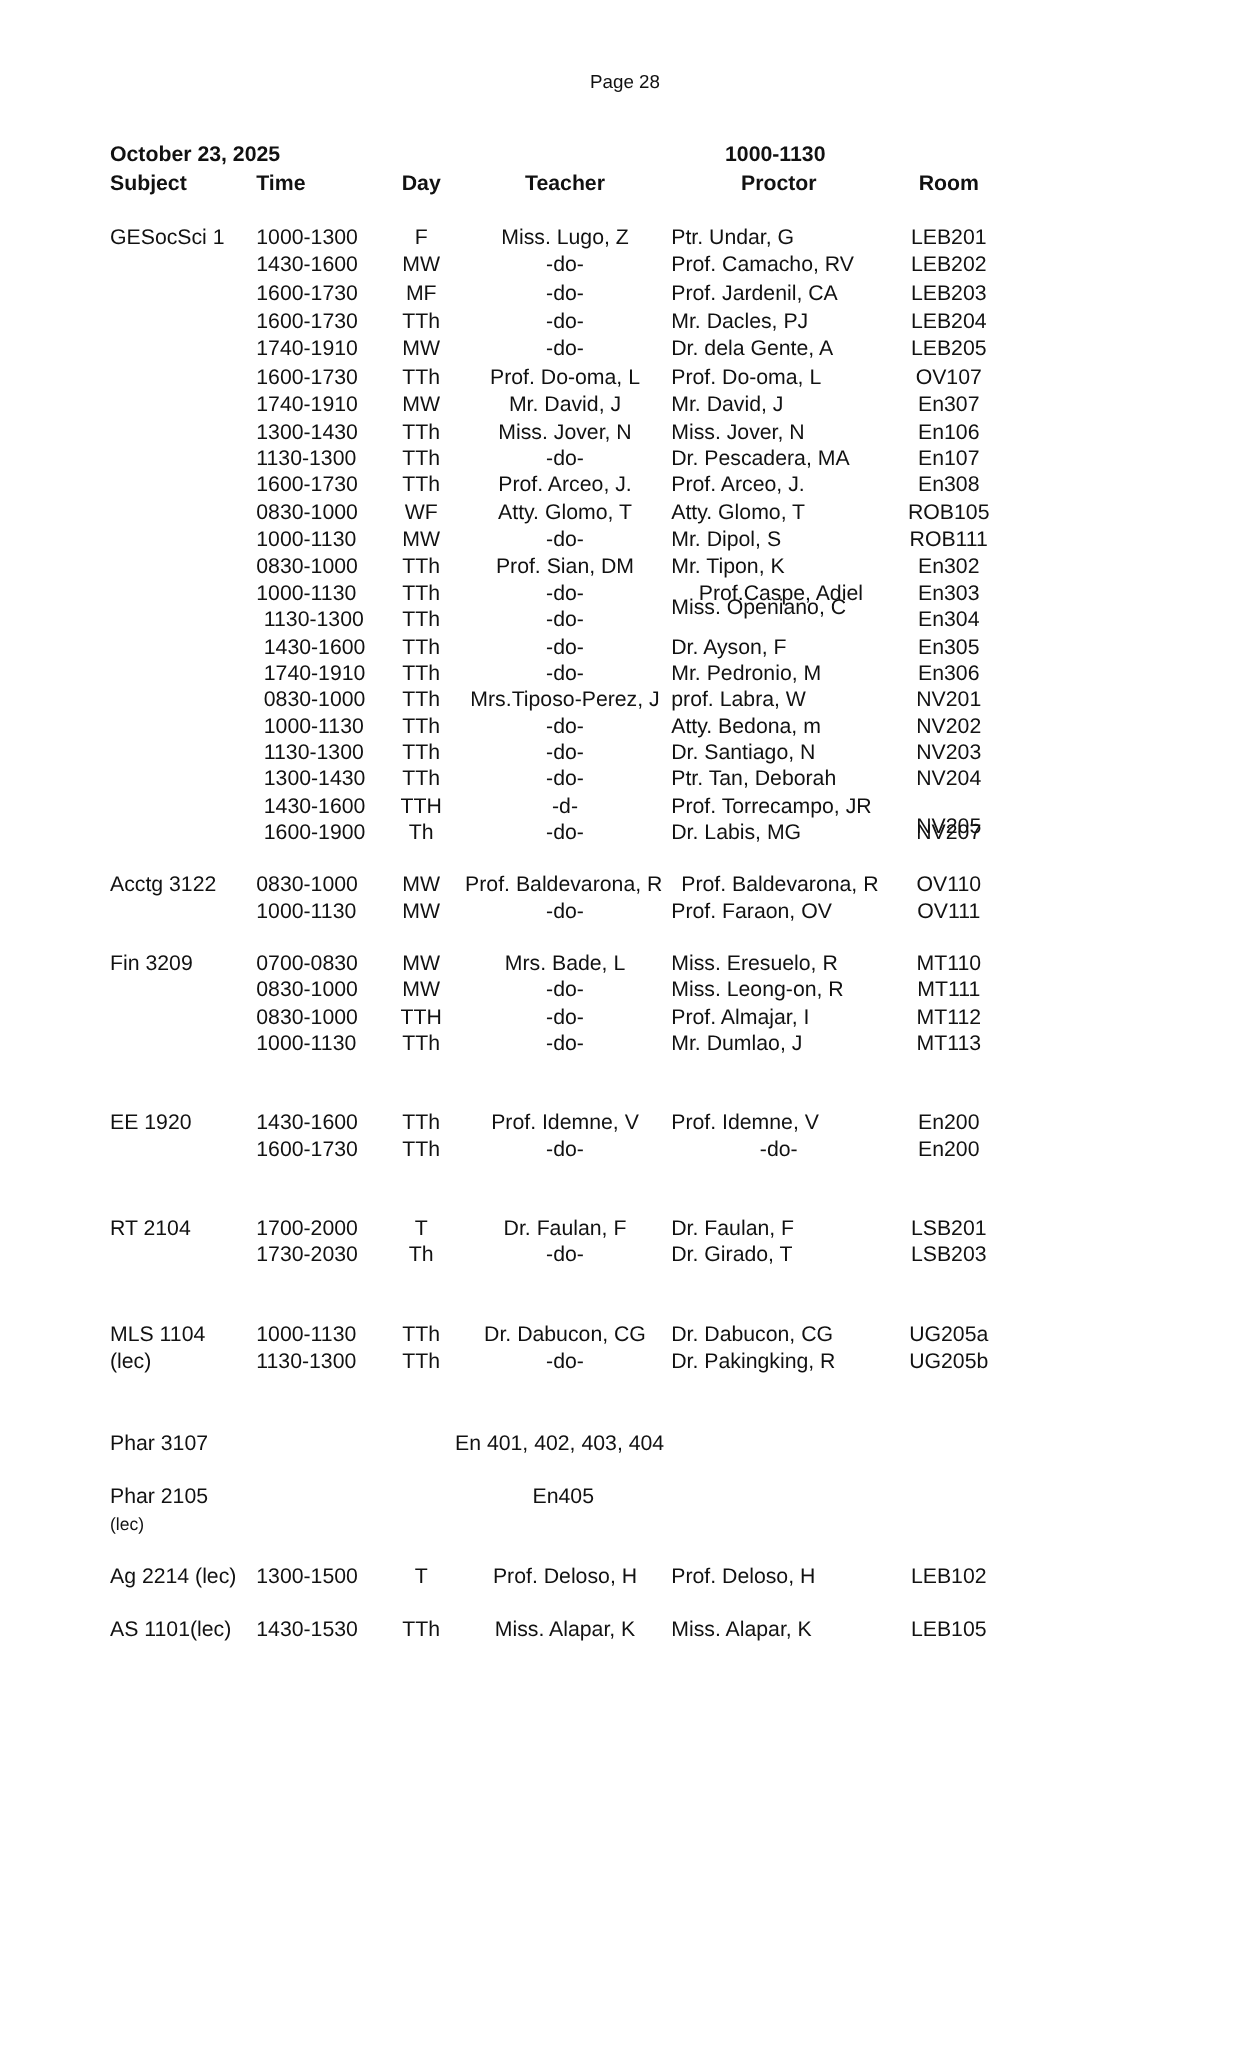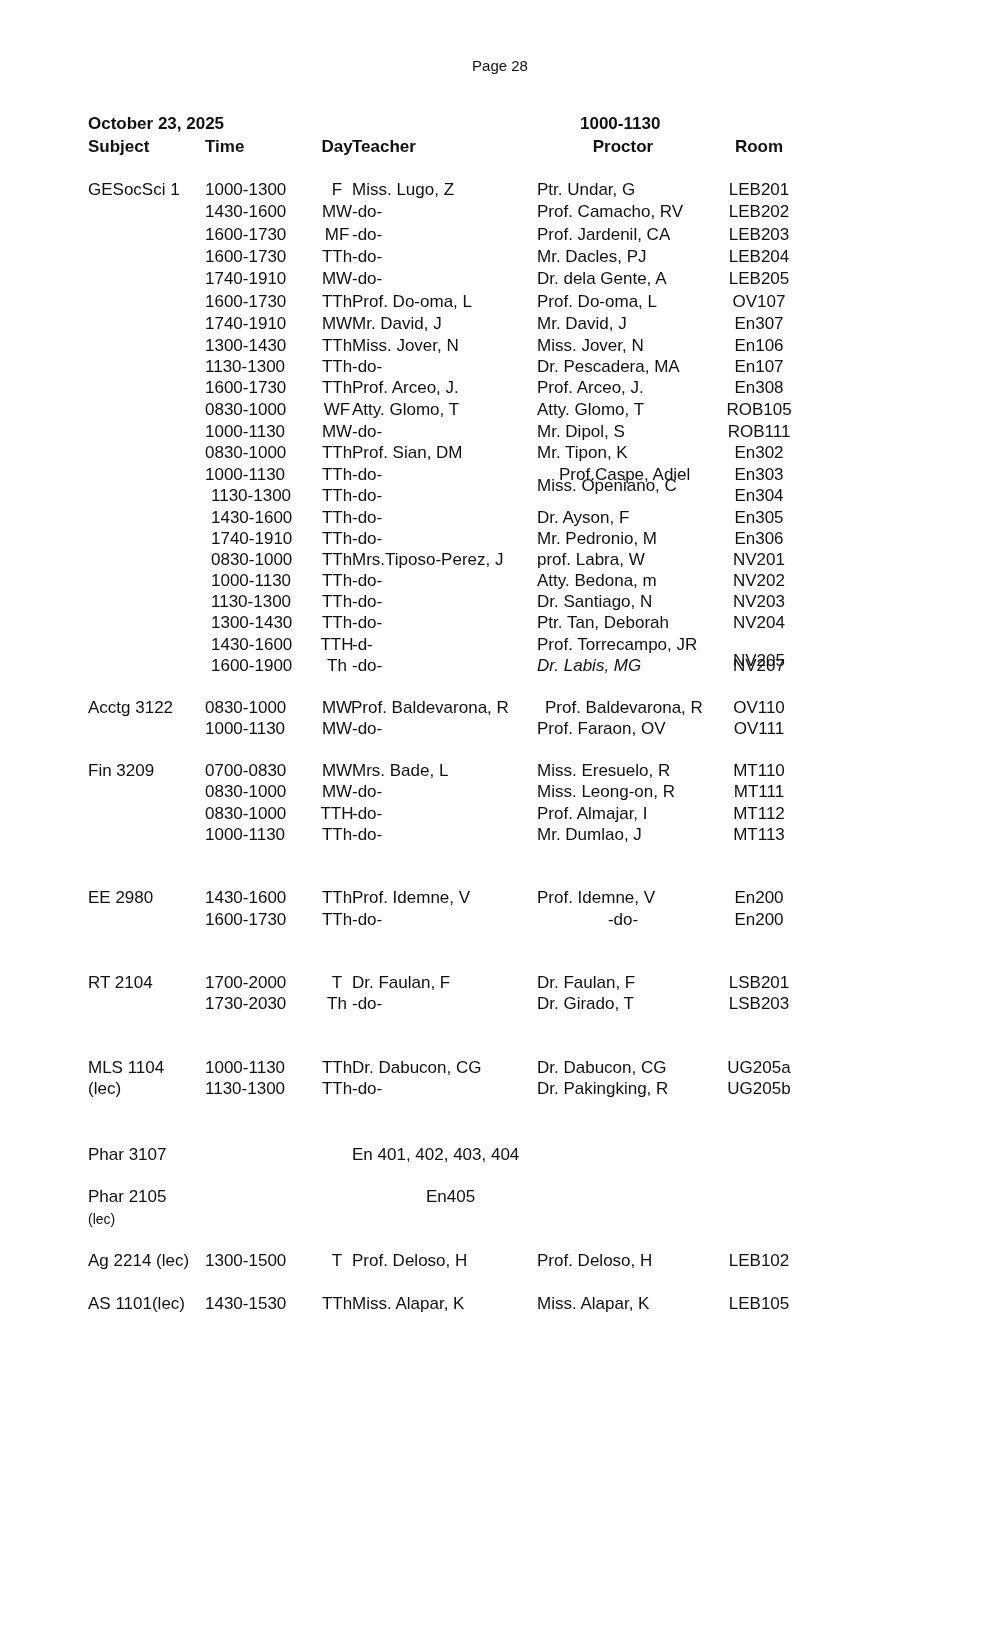--- a/index.html
+++ b/index.html
@@ -2,21 +2,21 @@
 <html><head>
 <meta charset="utf-8">
 <style>
   html, body { margin:0; padding:0; background:#ffffff; }
   body { width:1000px; height:1647px; position:relative; overflow:hidden;
          font-family:"Liberation Sans", sans-serif; color:#111; font-size:17px; }
   .abs { position:absolute; white-space:nowrap; line-height:20px; }
   .page-num { left:0; width:1000px; text-align:center; top:56px; font-size:15px; }
   .bold { font-weight:bold; }
   .c-day { width:60px; margin-left:-30px; text-align:center; }
-  .c-teacher { width:200px; margin-left:-100px; }
+  .c-teacher { width:200px; margin-left:-100px; text-align:center; }
   .c-room { width:100px; margin-left:-50px; text-align:center; }
   .c-proctor-center { width:200px; margin-left:-100px; text-align:center; }
   .small { font-size:14px; }
 </style>
 </head>
 <body>
 
 <div class="abs page-num">Page 28</div>
 
 <div class="abs bold" style="left:88px;top:114px;">October 23, 2025</div>
@@ -206,21 +206,21 @@
       <div class="abs c-day" style="left:337px;top:635px;">TTH</div>
       <div class="abs c-teacher" style="left:452px;top:635px;">-d-</div>
       <div class="abs" style="left:537px;top:635px;">Prof. Torrecampo, JR</div>
       <div class="abs c-room" style="left:759px;top:635px;margin-top:16px;">NV205</div>
     </div>
     <div>
       <div class="abs" style="left:88px;top:656px;"></div>
       <div class="abs" style="left:211px;top:656px;">1600-1900</div>
       <div class="abs c-day" style="left:337px;top:656px;">Th</div>
       <div class="abs c-teacher" style="left:452px;top:656px;">-do-</div>
-      <div class="abs" style="left:537px;top:656px;font-style:italic;">Dr. Labis, MG</div>
+      <div class="abs" style="left:537px;top:656px;">Dr. Labis, MG</div>
       <div class="abs c-room" style="left:759px;top:656px;">NV207</div>
     </div>
     <div>
       <div class="abs" style="left:88px;top:698px;">Acctg 3122</div>
       <div class="abs" style="left:205px;top:698px;">0830-1000</div>
       <div class="abs c-day" style="left:337px;top:698px;">MW</div>
       <div class="abs c-teacher" style="left: 451px; top: 698px;">Prof. Baldevarona, R</div>
       <div class="abs" style="left: 545px; top: 698px;">Prof. Baldevarona, R</div>
       <div class="abs c-room" style="left:759px;top:698px;">OV110</div>
     </div>
@@ -258,21 +258,21 @@
     </div>
     <div>
       <div class="abs" style="left:88px;top:825px;"></div>
       <div class="abs" style="left:205px;top:825px;">1000-1130</div>
       <div class="abs c-day" style="left:337px;top:825px;">TTh</div>
       <div class="abs c-teacher" style="left:452px;top:825px;">-do-</div>
       <div class="abs" style="left:537px;top:825px;">Mr. Dumlao, J</div>
       <div class="abs c-room" style="left:759px;top:825px;">MT113</div>
     </div>
     <div>
-      <div class="abs" style="left:88px;top:888px;">EE 2980</div>
+      <div class="abs" style="left:88px;top:888px;">EE 1920</div>
       <div class="abs" style="left:205px;top:888px;">1430-1600</div>
       <div class="abs c-day" style="left:337px;top:888px;">TTh</div>
       <div class="abs c-teacher" style="left:452px;top:888px;">Prof. Idemne, V</div>
       <div class="abs" style="left:537px;top:888px;">Prof. Idemne, V</div>
       <div class="abs c-room" style="left:759px;top:888px;">En200</div>
     </div>
     <div>
       <div class="abs" style="left:88px;top:910px;"></div>
       <div class="abs" style="left:205px;top:910px;">1600-1730</div>
       <div class="abs c-day" style="left:337px;top:910px;">TTh</div>
@@ -325,19 +325,19 @@
       <div class="abs" style="left:205px;top:1294px;">1430-1530</div>
       <div class="abs c-day" style="left:337px;top:1294px;">TTh</div>
       <div class="abs c-teacher" style="left:452px;top:1294px;">Miss. Alapar, K</div>
       <div class="abs" style="left:537px;top:1294px;">Miss. Alapar, K</div>
       <div class="abs c-room" style="left:759px;top:1294px;">LEB105</div>
     </div>
   </div>
 
 <div>
   <div class="abs" style="left:88px;top:1145px;">Phar 3107</div>
-  <div class="abs" style="left:352px;top:1145px;">En 401, 402, 403, 404</div>
+  <div class="abs" style="left:364px;top:1145px;">En 401, 402, 403, 404</div>
 </div>
 <div>
   <div class="abs" style="left:88px;top:1187px;">Phar 2105</div>
   <div class="abs small" style="left:88px;top:1209px;">(lec)</div>
   <div class="abs" style="left:426px;top:1187px;">En405</div>
 </div>
 
 </body></html>

